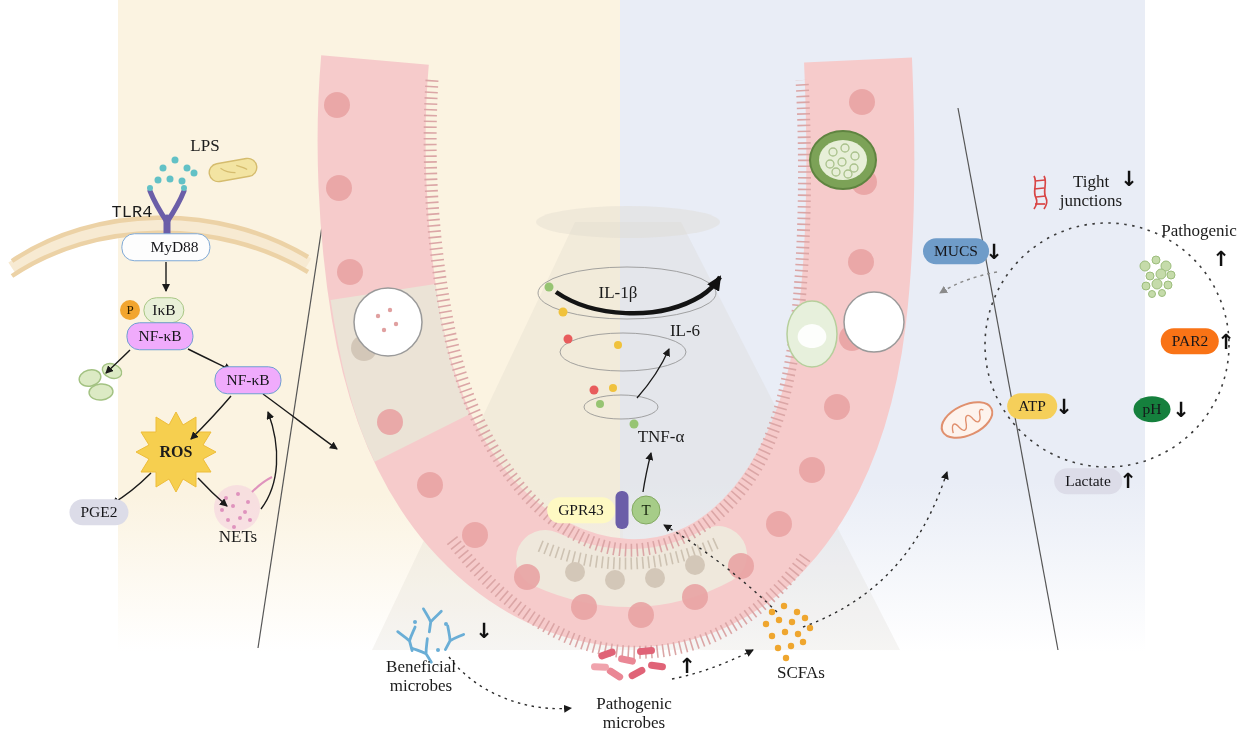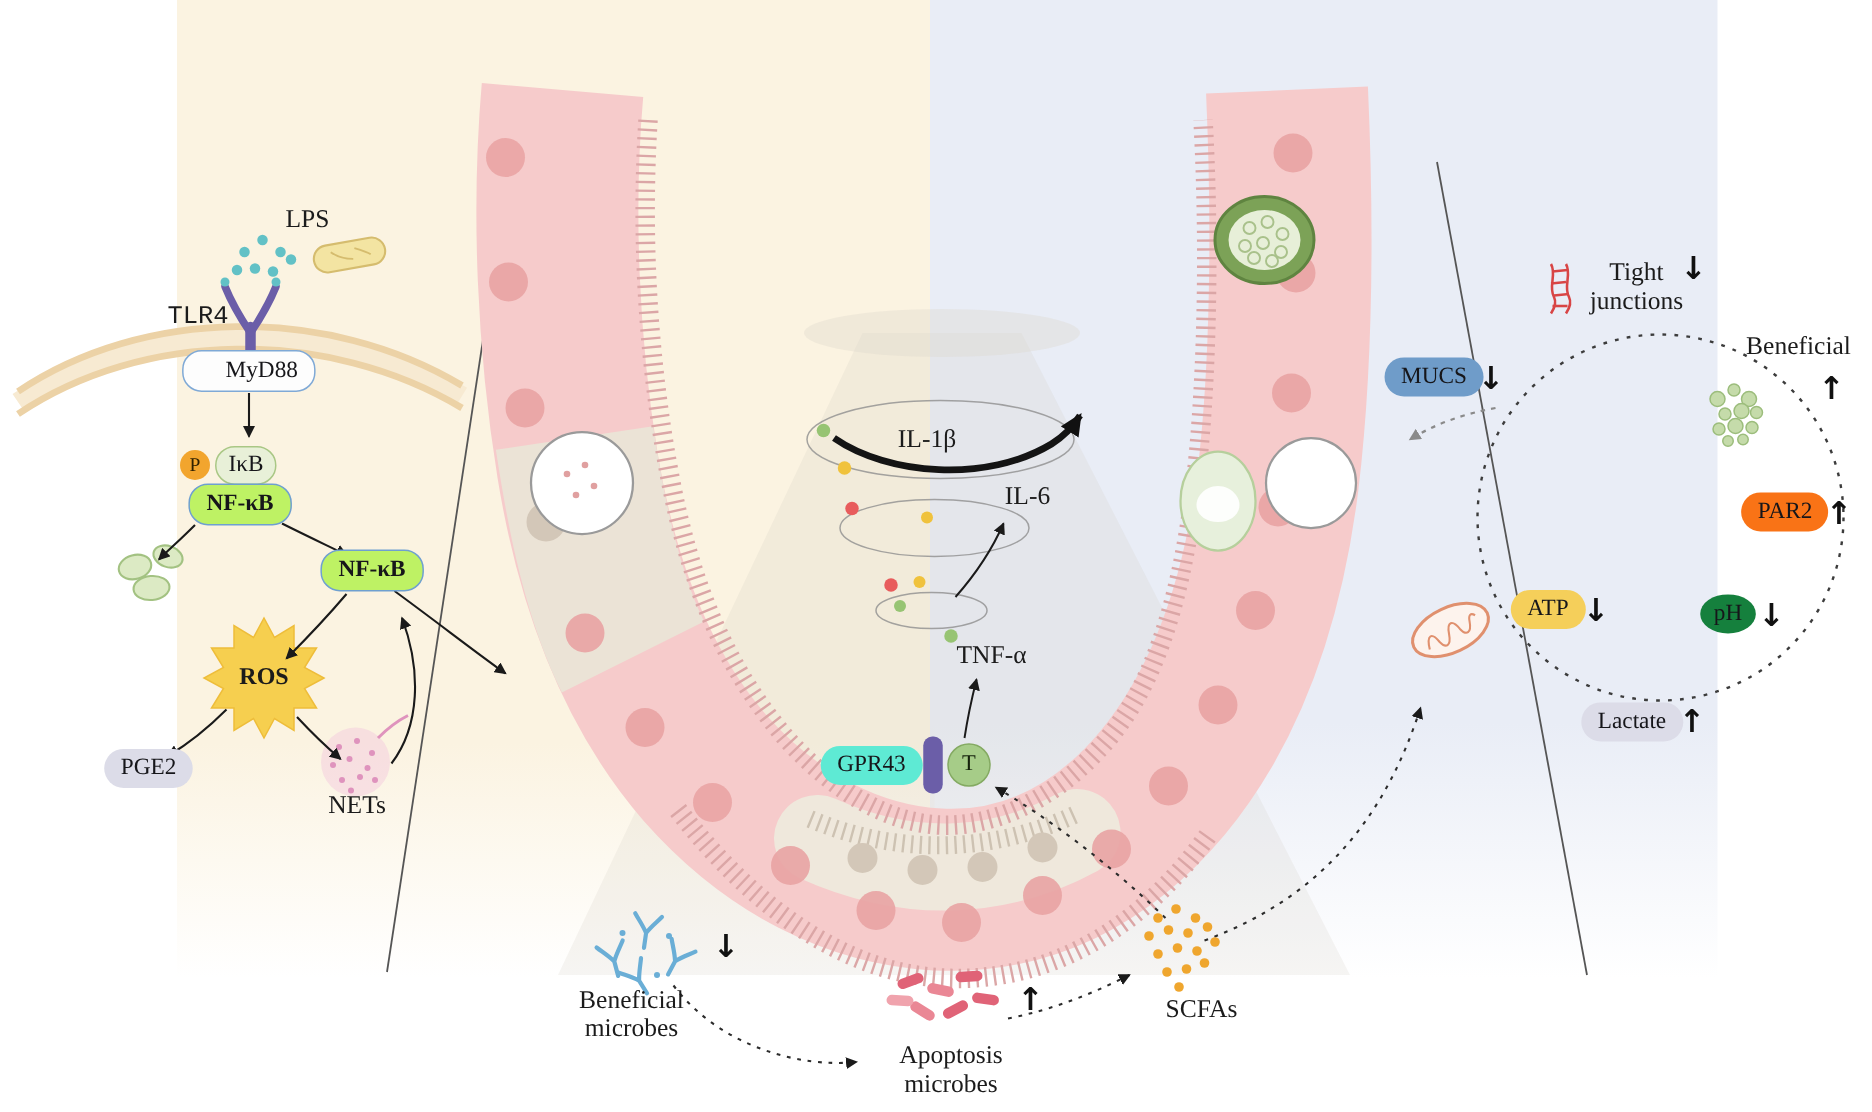--- a/index.html
+++ b/index.html
@@ -8,28 +8,28 @@
   .bg{position:absolute;top:0;height:652px;}
   .bg-cream{left:118px;width:505px;background:linear-gradient(180deg,#fbf3e1 0%,#fbf3e1 76%,rgba(251,243,225,0) 100%);}
   .bg-blue{left:620px;width:525px;background:linear-gradient(180deg,#e9edf6 0%,#e9edf6 74%,rgba(233,237,246,0) 100%);}
   svg.underlay{position:absolute;left:0;top:0;}
   .lbl{position:absolute;transform:translate(-50%,-50%);font-size:17px;color:#1b1b1b;white-space:nowrap;text-align:center;}
   .lbl.wrap{white-space:normal;text-align:center;line-height:1.12;}
   .lbl.bold{font-weight:bold;}
   .pill{position:absolute;transform:translate(-50%,-50%);font-size:15.5px;line-height:1;
         padding:5px 11px;border-radius:13px;white-space:nowrap;color:#16161a;}
   .pill-white{background:#fdfdfd;border:1.5px solid #7fa9d6;padding-left:28px;}
-  .pill-blue{background:#bef264;border:1.5px solid #6fa0d0;font-weight:bold;}
+  .pill-blue{background:#f0abfc;border:1.5px solid #6fa0d0;}
   .pill-green{background:#e8f0d8;border:1.5px solid #a9c785;padding:4px 8px;}
   .pill-lav{background:#dcdce8;}
   .pill-steel{background:#6f9cc9;}
   .pill-lblue{background:#f97316;}
   .pill-pink{background:#15803d;border-radius:50%;padding:5px 9px;}
   .pill-yellow{background:#f5cf5a;}
-  .pill-slate{background:#5eead4;text-align:center;}
+  .pill-slate{background:#fef9c3;text-align:center;}
   .p-circ{position:absolute;transform:translate(-50%,-50%);width:20px;height:20px;background:#f2a52e;
           border-radius:50%;display:flex;align-items:center;justify-content:center;font-size:13px;color:#2e2000;}
   .t-circ{position:absolute;transform:translate(-50%,-50%);width:27px;height:27px;background:#a6cc88;
           border:1.5px solid #84aa62;border-radius:50%;display:flex;align-items:center;justify-content:center;
           font-size:15px;color:#15220c;}
   .pbar{position:absolute;transform:translate(-50%,-50%);width:13px;height:38px;background:#6b5ea8;border-radius:6px;}
   .ag{position:absolute;transform:translate(-50%,-50%);font-family:"DejaVu Sans",sans-serif;
       font-weight:800;font-size:21px;color:#111;}
 </style>
 </head>
@@ -317,36 +317,36 @@
   <div class="pill pill-slate" style="left:581px;top:510px;">GPR43</div>
   <div class="pbar" style="left:622px;top:510px;"></div>
   <div class="t-circ" style="left:646px;top:510px;">T</div>
 
   <div class="pill pill-steel" style="left:956px;top:251px;">MUCS</div>
   <div class="ag" style="left:994px;top:252px;">↓</div>
 
   <div class="lbl wrap" style="left:1091px;top:191px;width:86px;">Tight junctions</div>
   <div class="ag" style="left:1129px;top:179px;">↓</div>
 
-  <div class="lbl" style="left:1199px;top:231px;">Beneficial</div>
+  <div class="lbl" style="left:1199px;top:231px;">Pathogenic</div>
   <div class="ag" style="left:1221px;top:259px;">↑</div>
 
   <div class="pill pill-lblue" style="left:1190px;top:341px;">PAR2</div>
   <div class="ag" style="left:1226px;top:342px;">↑</div>
 
   <div class="pill pill-pink" style="left:1152px;top:409px;">pH</div>
   <div class="ag" style="left:1181px;top:410px;">↓</div>
 
   <div class="pill pill-lav" style="left:1088px;top:481px;text-align:right;">Lactate</div>
   <div class="ag" style="left:1128px;top:481px;">↑</div>
 
   <div class="pill pill-yellow" style="left:1032px;top:406px;">ATP</div>
   <div class="ag" style="left:1064px;top:407px;">↓</div>
 
   <div class="lbl wrap" style="left:421px;top:676px;width:82px;">Beneficial microbes</div>
   <div class="ag" style="left:484px;top:631px;">↓</div>
 
-  <div class="lbl wrap" style="left:634px;top:713px;width:92px;">Apoptosis microbes</div>
+  <div class="lbl wrap" style="left:634px;top:713px;width:92px;">Pathogenic microbes</div>
   <div class="ag" style="left:687px;top:666px;">↑</div>
 
   <div class="lbl" style="left:801px;top:673px;">SCFAs</div>
 
 </div>
 
 </body></html>

